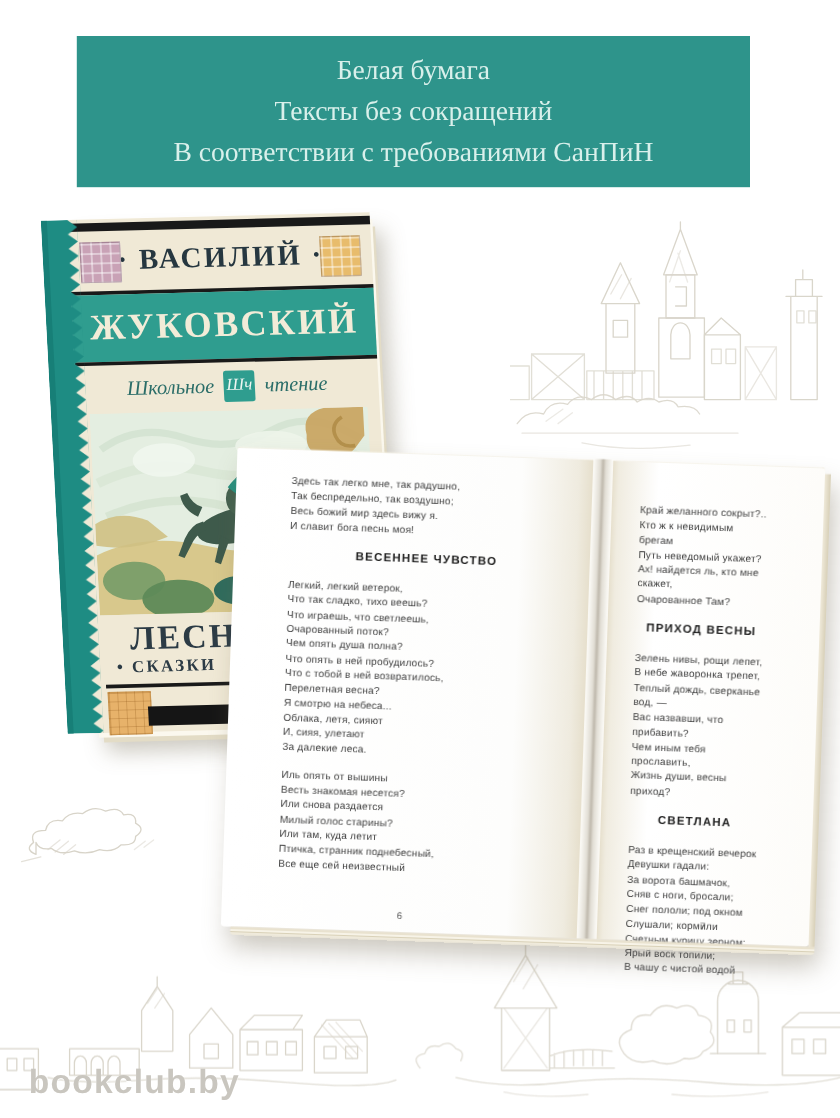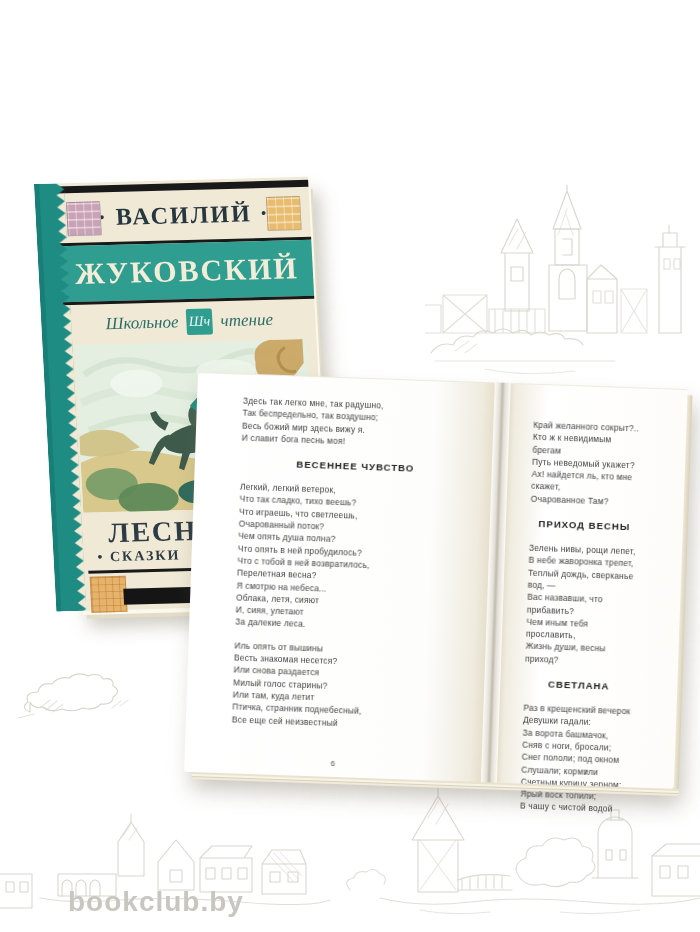--- a/index.html
+++ b/index.html
@@ -137,21 +137,20 @@
     font-weight:bold; font-size:9.6px; letter-spacing:1px; text-align:center;
     margin:13px 0; color:#1e1e1e;
   }
   .page-num { position:absolute; bottom:9px; left:0; right:0; text-align:center; font-size:8px; color:#555; }
 
   
   .watermark {
     position:absolute; left:24px; top:886px; z-index:5;
     font-size:28px; font-weight:bold; letter-spacing:1px; color:#c9c6bf;
     text-shadow:0 1px 0 #ffffff;
-    margin-left:44px;
   }
 </style>
 </head>
 <body>
 
 <div class="stage">
 
   <svg class="sketch sketch-topright" viewBox="0 0 275 215">
     <g stroke="#d8d4c9" fill="none" stroke-width="1.1" stroke-linecap="round" stroke-linejoin="round" opacity=".95">
       <path d="M128,46 L142,8 L156,46 z M142,8 v-6"></path>
@@ -210,20 +209,25 @@
       <path d="M606,72 h6 v10 h-6 z M620,72 h6 v10 h-6 z"></path>
       <path d="M592,100 h46"></path>
       <path d="M652,78 h50 v40 h-50 z M652,78 l14,-12 h36"></path>
       <path d="M660,88 h10 v12 h-10 z M678,88 h10 v12 h-10 z"></path>
       <path d="M380,120 q40,10 90,4 t120,0 t110,-4" opacity=".8"></path>
       <path d="M420,132 q30,6 70,2 M560,134 q40,4 80,-2" opacity=".6"></path>
       <path d="M350,112 q-8,-10 4,-12 q2,-8 12,-6 q8,-6 14,2 q8,2 4,10" opacity=".8"></path>
     </g>
   </svg>
 
+  <div class="banner">
+    <div>Белая бумага</div>
+    <div>Тексты без сокращений</div>
+    <div>В соответствии с требованиями СанПиН</div>
+  </div>
 
   <div class="cover">
     <svg class="spine" viewBox="0 0 30 428" preserveAspectRatio="none">
       <defs>
         <pattern id="teeth" width="30" height="12" patternUnits="userSpaceOnUse">
           <path d="M0,0 H22 L30,6 L22,12 H0 Z" fill="#1E8C83"></path>
         </pattern>
       </defs>
       <rect width="30" height="428" fill="url(#teeth)"></rect>
       <rect width="5" height="428" fill="#177F77"></rect>

